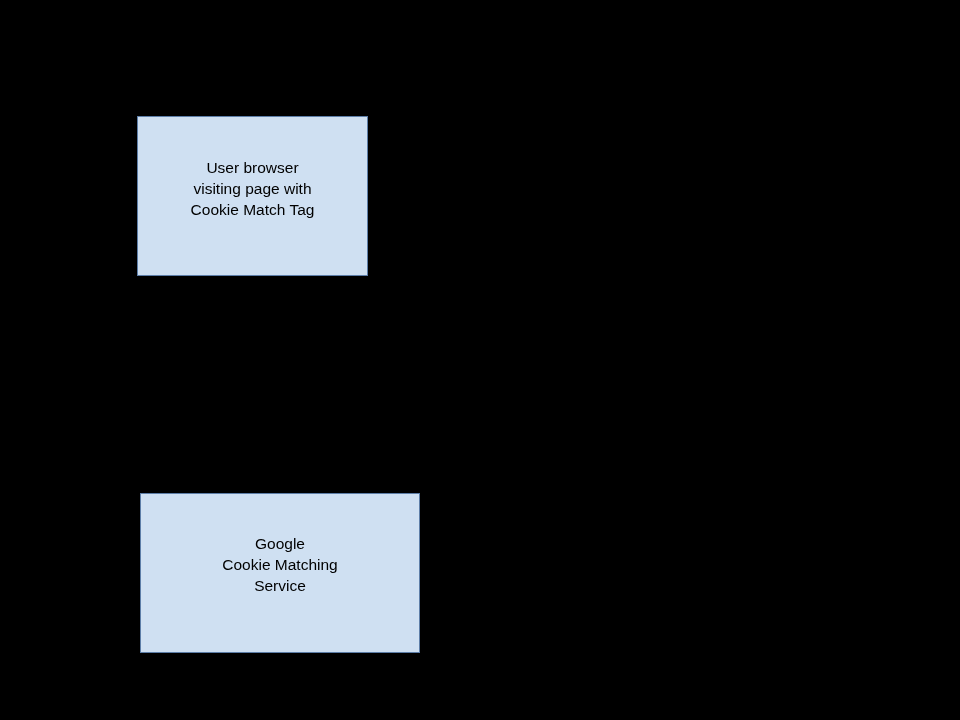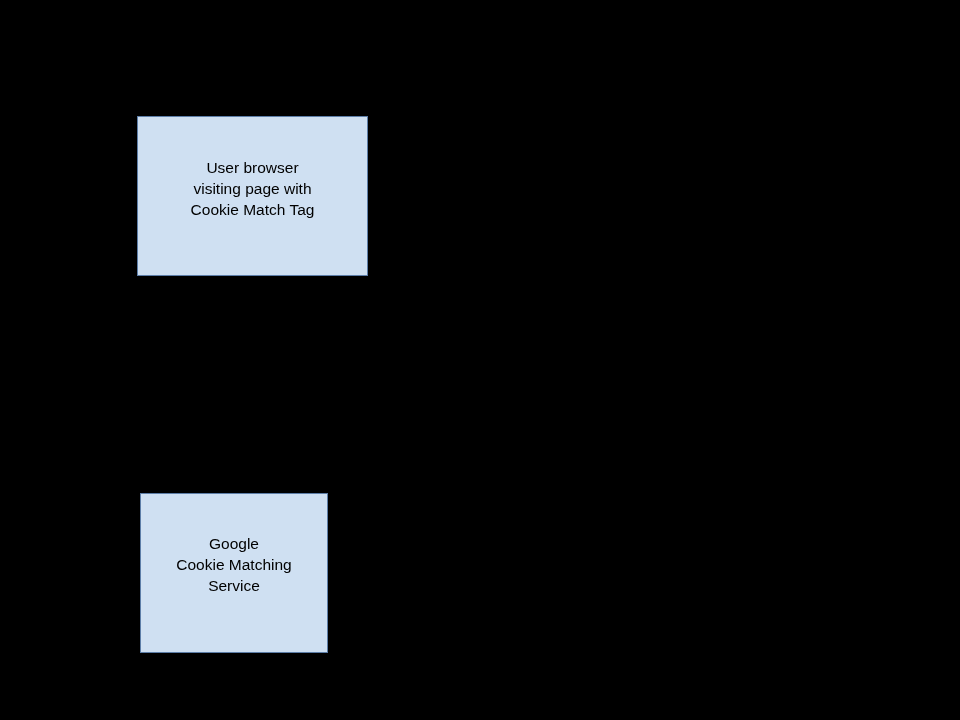--- a/index.html
+++ b/index.html
@@ -52,21 +52,21 @@
     width: 231px;
     height: 160px;
   }
   #node-buyers-service .node-label {
     position: relative;
     top: -8px;
   }
   #node-google-cookie-matching {
     left: 140px;
     top: 493px;
-    width: 188px;
+    width: 280px;
     height: 160px;
   }
   #node-google-cookie-matching .node-label {
     position: relative;
     top: -9px;
   }
   
   .edge-layer {
     position: absolute;
     left: 0;

